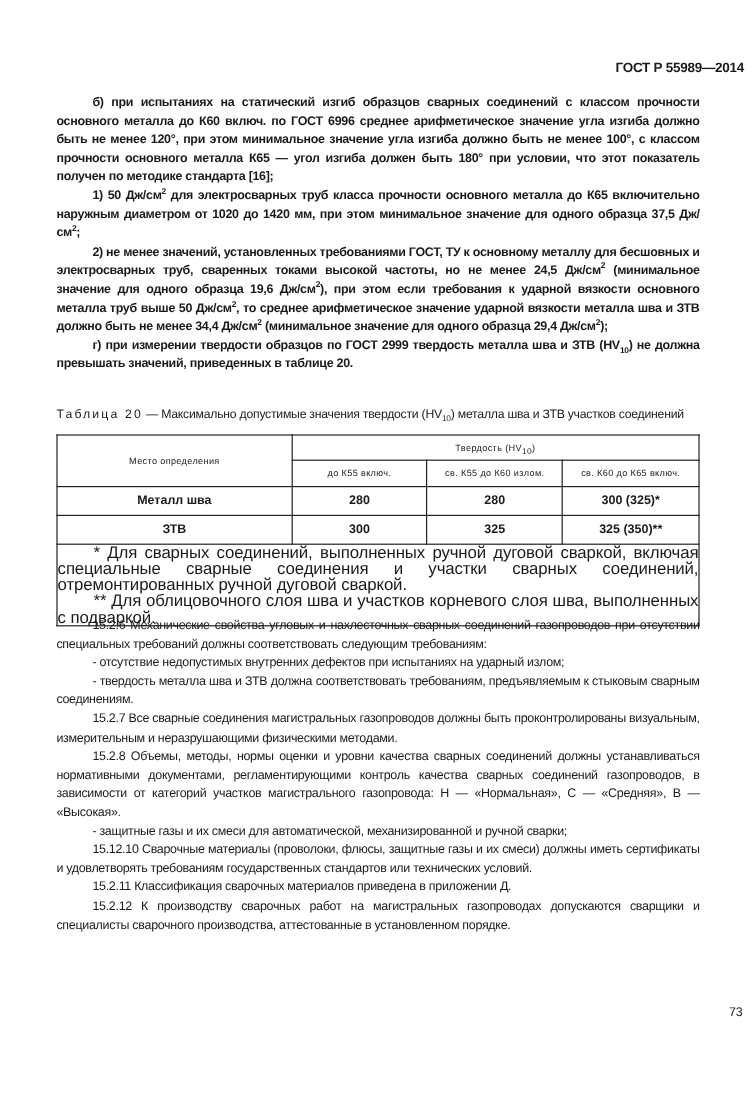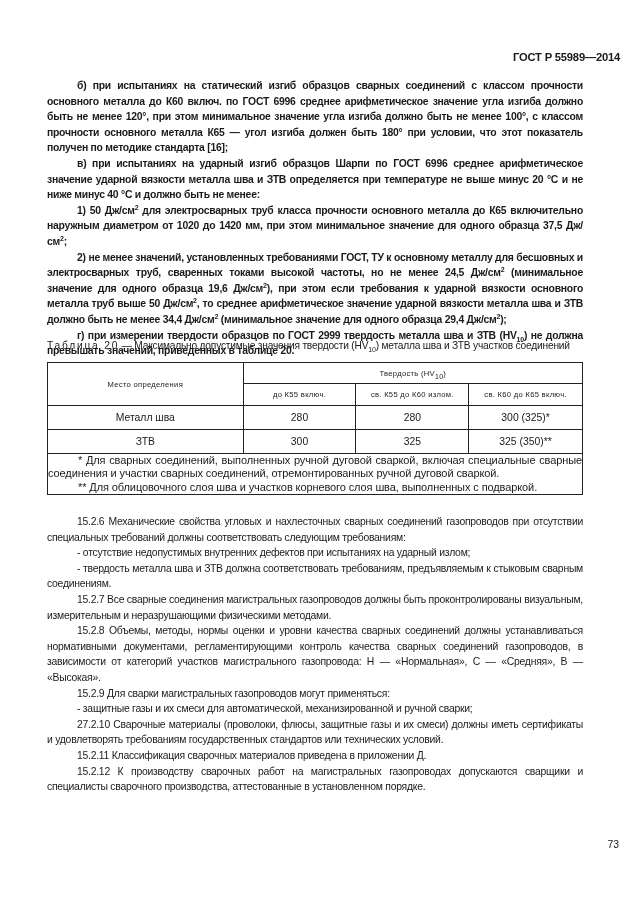--- a/index.html
+++ b/index.html
@@ -13,34 +13,33 @@
   sup { font-size: 7px; vertical-align: super; line-height: 0; }
   sub { font-size: 7px; vertical-align: sub; line-height: 0; }
   .caption { position: absolute; left: 47px; top: 340px; width: 536px; font-size: 10.2px; letter-spacing: -0.2px; white-space: nowrap; }
   .spaced { letter-spacing: 1.8px; }
   table.t { position: absolute; left: 47px; top: 362px; width: 536px; border-collapse: collapse; font-size: 10.4px; }
   table.t td { border: 1px solid #222; text-align: center; padding: 0; }
   .th { font-size: 7.6px; letter-spacing: 0.3px; }
   .r1 td { height: 20px; }
   .r2 td { height: 21px; }
   .dbl td { border-top: 3px double #222; }
-  .dr td { height: 23px; }
-  .notes td { text-align: left; font-size: 11px; line-height: 13.4px; padding: 8px 8px 8px 8px; letter-spacing: -0.1px; margin-left: 40px; }
+  .dr td { height: 23px; font-weight: bold; }
+  .notes td { text-align: left; font-size: 14px; line-height: 13.4px; padding: 8px 8px 8px 8px; letter-spacing: -0.1px; margin-left: 40px; }
   .notes .ind { text-indent: 30px; text-align: justify; }
   .pnum { position: absolute; right: 47px; top: 839px; font-size: 10.4px; text-align: right; }
 </style>
 </head>
 <body>
 
 <div class="page">
   <div class="hdr">ГОСТ Р 55989—2014</div>
 
   <div class="body" style="top:78px;font-weight:bold;">
     <p class="ind">б) при испытаниях на статический изгиб образцов сварных соединений с классом прочности основного металла до К60 включ. по ГОСТ 6996 среднее арифметическое значение угла изгиба должно быть не менее 120°, при этом минимальное значение угла изгиба должно быть не менее 100°, с классом прочности основного металла К65 — угол изгиба должен быть 180° при условии, что этот показатель получен по методике стандарта [16];</p>
-    <p class="ind">в) при испытаниях на ударный изгиб образцов Шарпи по ГОСТ 6996 среднее арифметическое значение ударной вязкости металла шва и ЗТВ определяется при температуре не выше минус 20 °С и не ниже минус 40 °С и должно быть не менее:</p>
     <p class="ind"><span>1) 50 Дж/см</span><sup>2</sup><span> для электросварных труб класса прочности основного металла до К65 включительно наружным диаметром от 1020 до 1420 мм, при этом минимальное значение для одного образца 37,5 Дж/см</span><sup>2</sup><span>;</span></p>
     <p class="ind"><span>2) не менее значений, установленных требованиями ГОСТ, ТУ к основному металлу для бесшовных и электросварных труб, сваренных токами высокой частоты, но не менее 24,5 Дж/см</span><sup>2</sup><span> (минимальное значение для одного образца 19,6 Дж/см</span><sup>2</sup><span>), при этом если требования к ударной вязкости основного металла труб выше 50 Дж/см</span><sup>2</sup><span>, то среднее арифметическое значение ударной вязкости металла шва и ЗТВ должно быть не менее 34,4 Дж/см</span><sup>2</sup><span> (минимальное значение для одного образца 29,4 Дж/см</span><sup>2</sup><span>);</span></p>
     <p class="ind"><span>г) при измерении твердости образцов по ГОСТ 2999 твердость металла шва и ЗТВ (HV</span><sub>10</sub><span>) не должна превышать значений, приведенных в таблице 20.</span></p>
   </div>
 
   <div class="caption"><span class="spaced">Таблица 20</span><span> — Максимально допустимые значения твердости (HV</span><sub>10</sub><span>) металла шва и ЗТВ участков соединений</span></div>
 
   <table class="t">
     <colgroup>
         <col style="width:196px">
@@ -78,21 +77,20 @@
     </tr>
   </tbody>
     </table>
 
   <div class="body" style="top:514px;">
     <p class="ind">15.2.6 Механические свойства угловых и нахлесточных сварных соединений газопроводов при отсутствии специальных требований должны соответствовать следующим требованиям:</p>
     <p class="ind">- отсутствие недопустимых внутренних дефектов при испытаниях на ударный излом;</p>
     <p class="ind">- твердость металла шва и ЗТВ должна соответствовать требованиям, предъявляемым к стыковым сварным соединениям.</p>
     <p class="ind">15.2.7 Все сварные соединения магистральных газопроводов должны быть проконтролированы визуальным, измерительным и неразрушающими физическими методами.</p>
     <p class="ind">15.2.8 Объемы, методы, нормы оценки и уровни качества сварных соединений должны устанавливаться нормативными документами, регламентирующими контроль качества сварных соединений газопроводов, в зависимости от категорий участков магистрального газопровода: Н — «Нормальная», С — «Средняя», В — «Высокая».</p>
-    <p class="ind">15.2.9 Для сварки магистральных газопроводов могут применяться:</p>
     <p class="ind">- защитные газы и их смеси для автоматической, механизированной и ручной сварки;</p>
-    <p class="ind">27.2.10 Сварочные материалы (проволоки, флюсы, защитные газы и их смеси) должны иметь сертификаты и удовлетворять требованиям государственных стандартов или технических условий.</p>
+    <p class="ind">15.12.10 Сварочные материалы (проволоки, флюсы, защитные газы и их смеси) должны иметь сертификаты и удовлетворять требованиям государственных стандартов или технических условий.</p>
     <p class="ind">15.2.11 Классификация сварочных материалов приведена в приложении Д.</p>
     <p class="ind">15.2.12 К производству сварочных работ на магистральных газопроводах допускаются сварщики и специалисты сварочного производства, аттестованные в установленном порядке.</p>
   </div>
 
   <div class="pnum">73</div>
 </div>
 
 </body></html>

